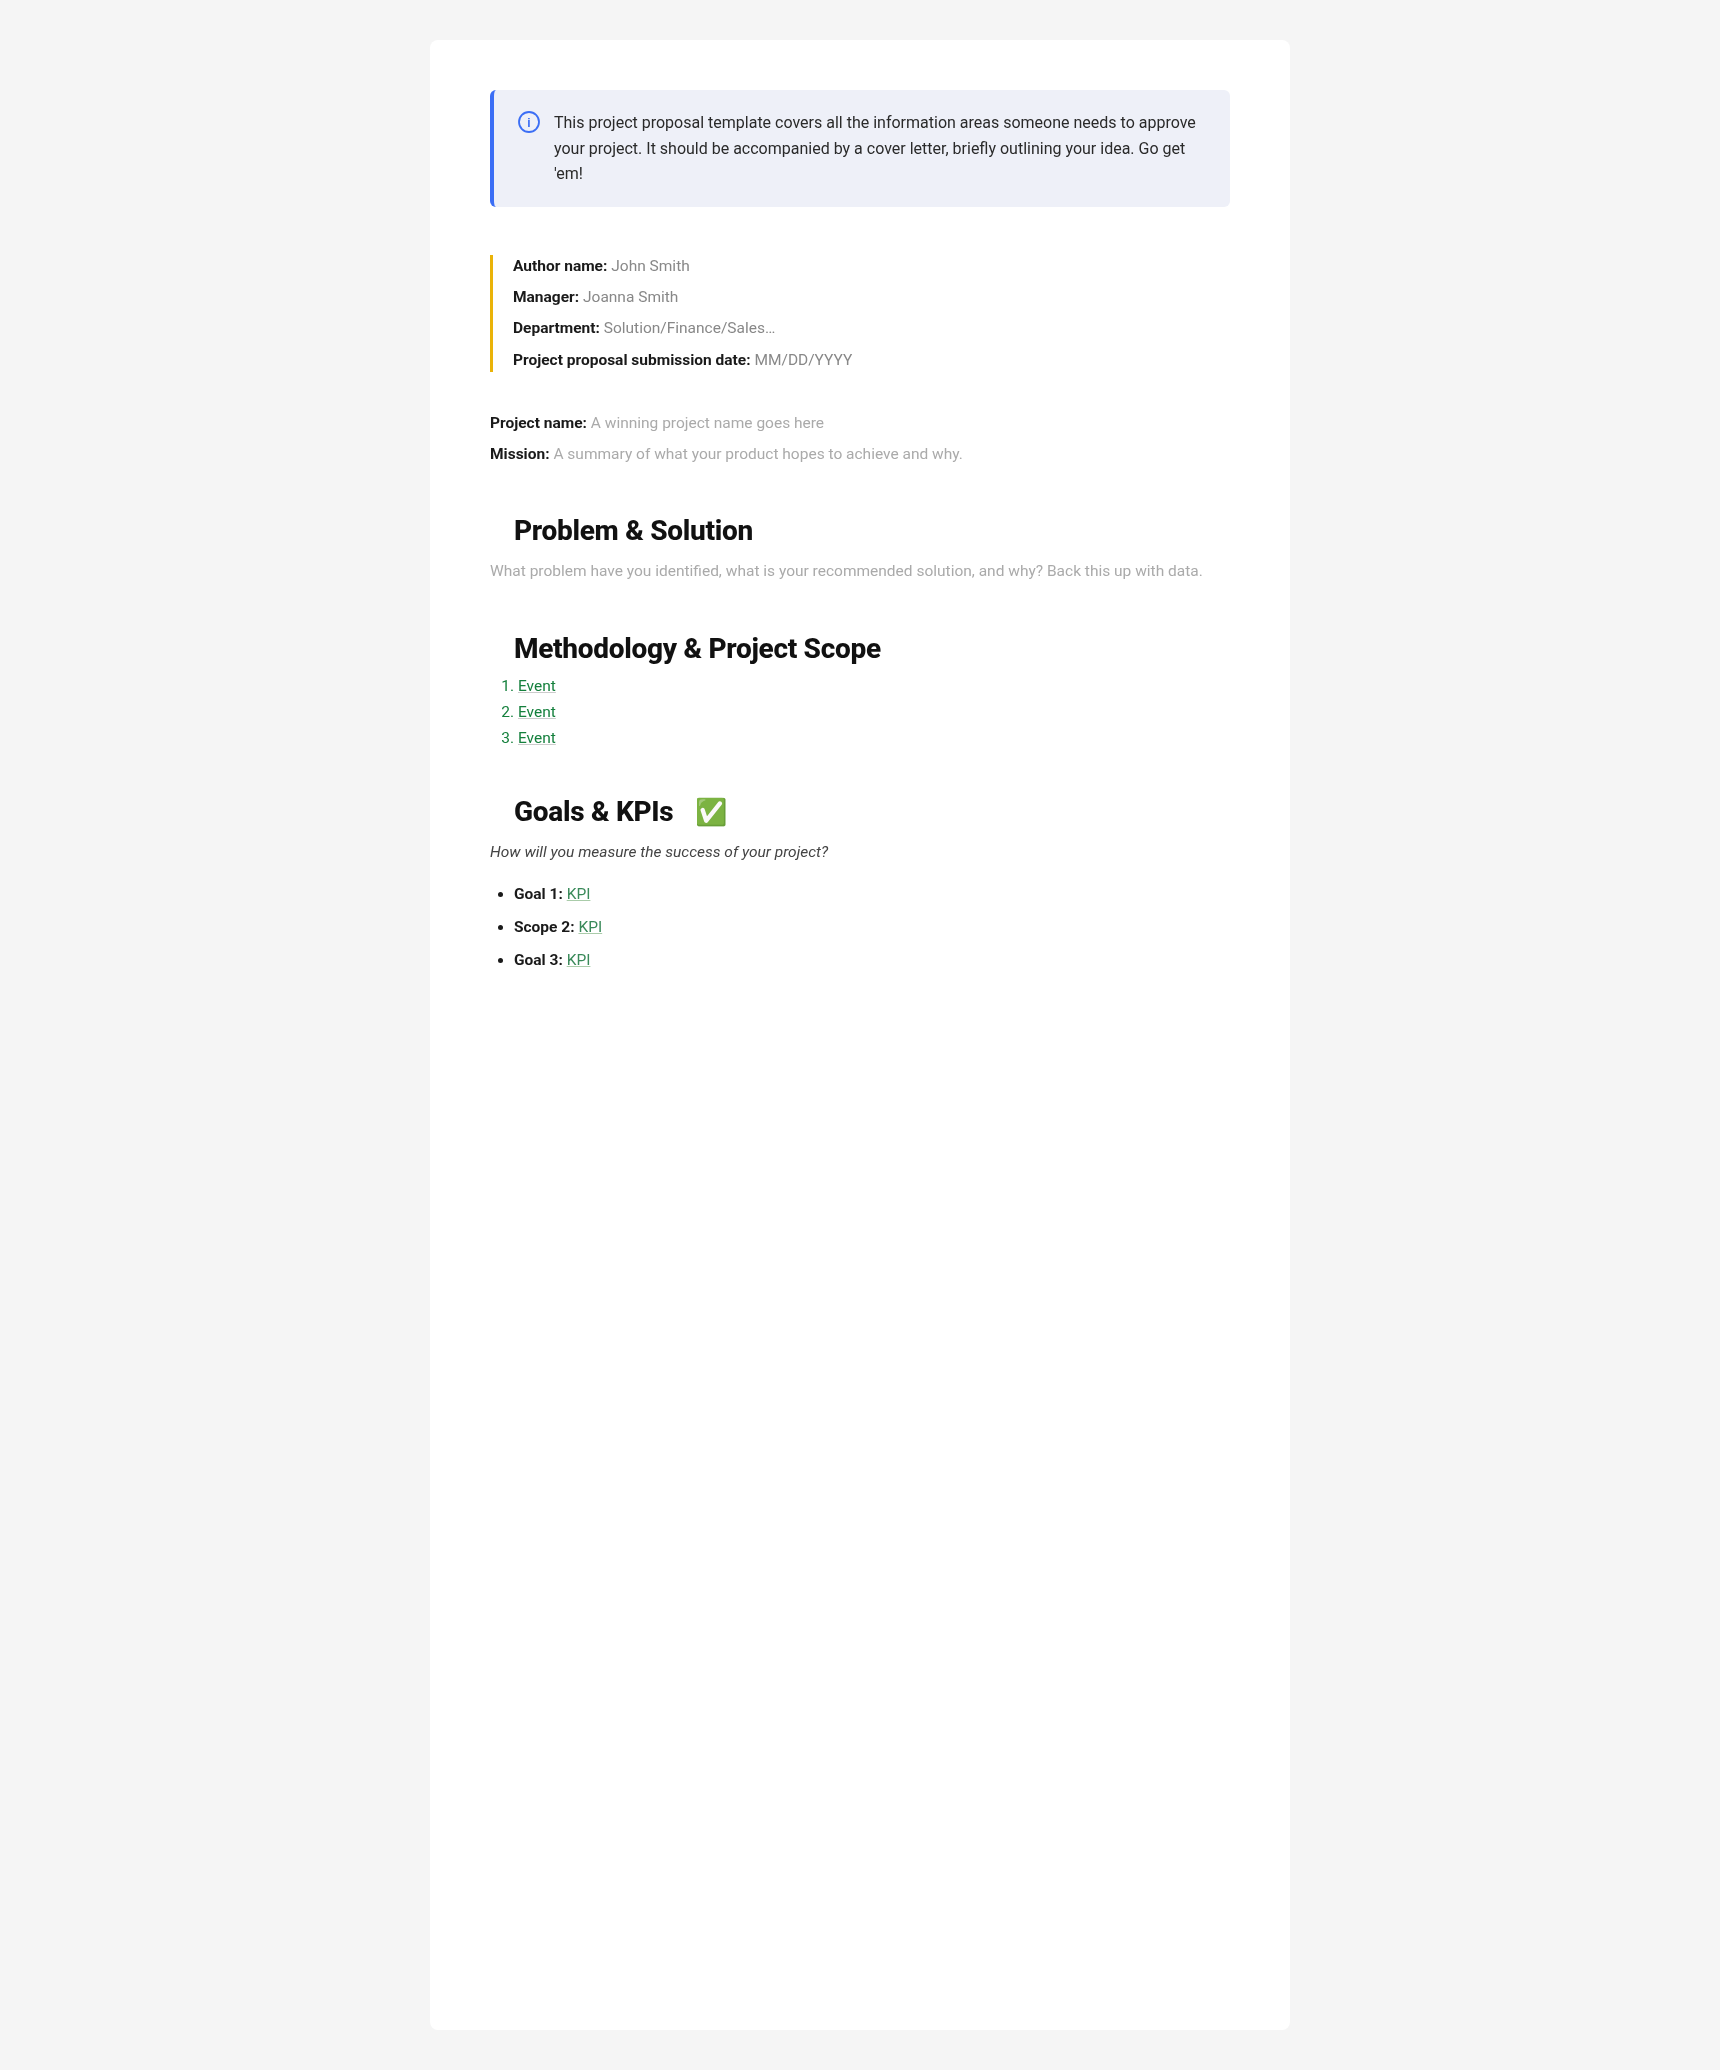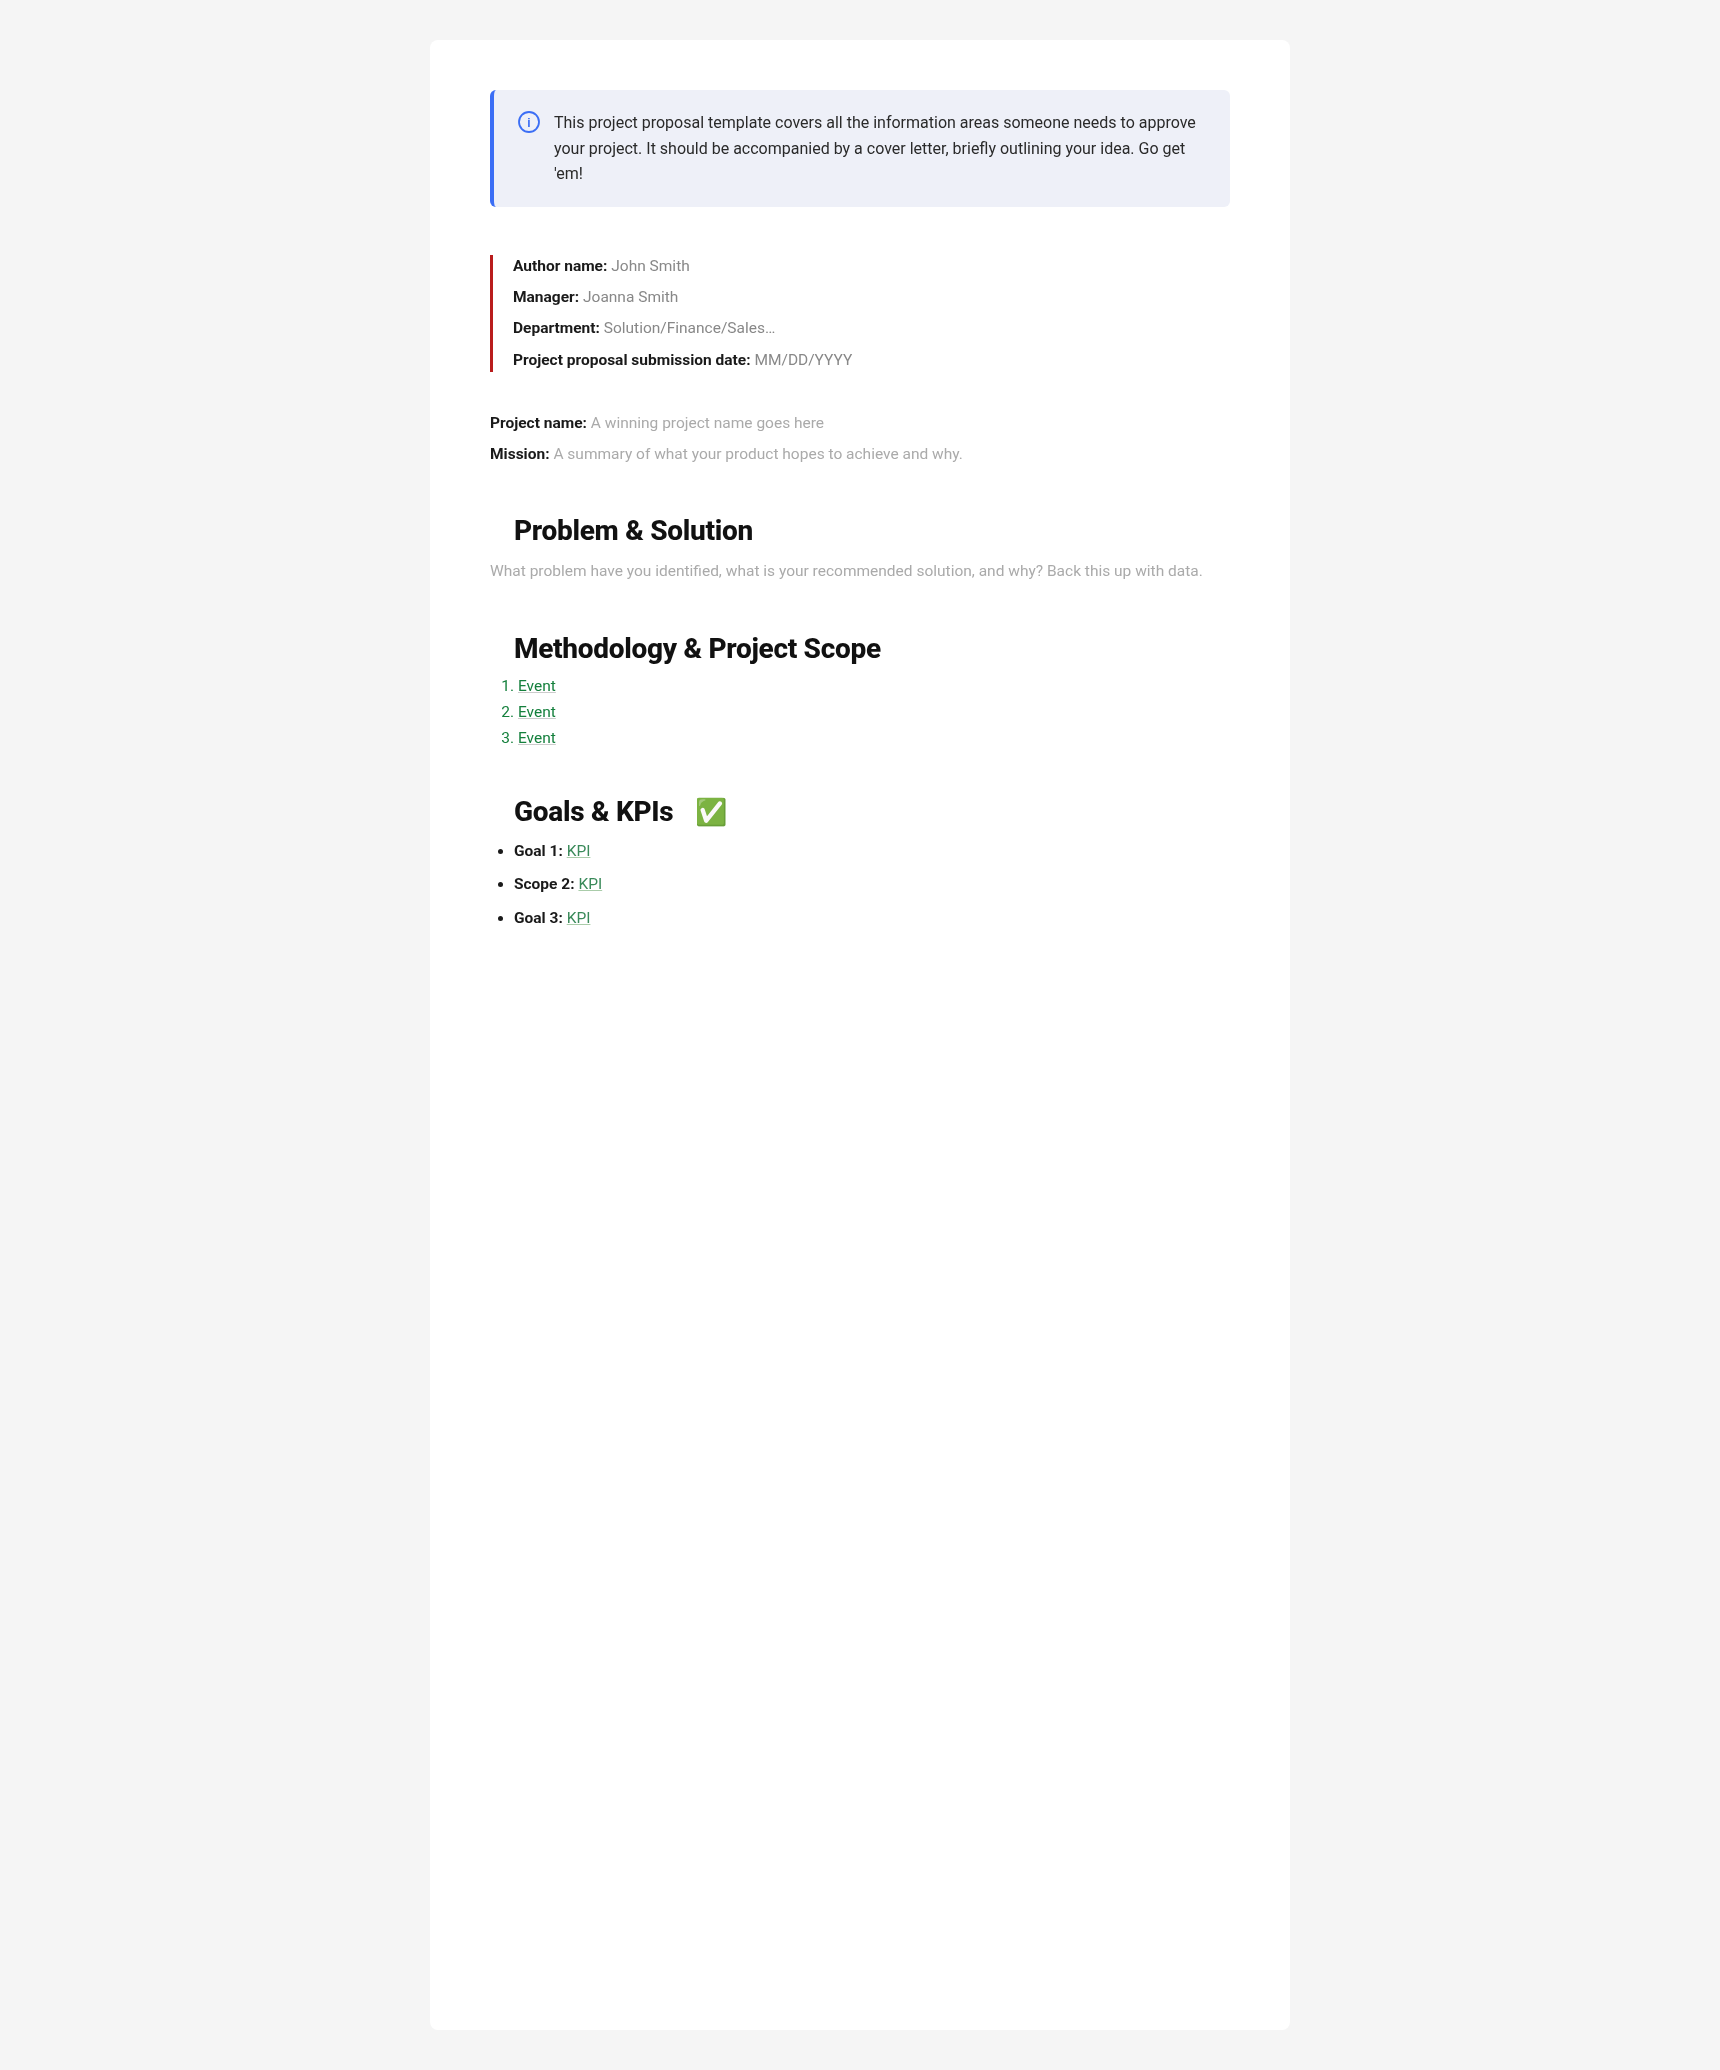--- a/index.html
+++ b/index.html
@@ -55,21 +55,21 @@
     }
 
     .callout-text {
       font-size: 16px;
       color: #2a2a2a;
       line-height: 1.6;
     }
 
     
     .metadata-block {
-      border-left: 3px solid #b91c1c;
+      border-left: 3px solid #eab308;
       padding-left: 20px;
       margin-bottom: 40px;
     }
 
     .metadata-row {
       font-size: 15.5px;
       margin-bottom: 8px;
       color: #1a1a1a;
       line-height: 1.5;
     }
@@ -244,20 +244,21 @@
       <li>Event</li>
       <li>Event</li>
     </ol>
   </div>
 
   <div class="section">
     <div class="section-title-row">
       <h2 class="section-title" style="margin-bottom:0;">Goals &amp; KPIs</h2>
       <span class="checkbox-emoji">✅</span>
     </div>
+    <p class="section-description-italic">How will you measure the success of your project?</p>
     <ul class="goals-list">
       <li>
         <span class="goal-label">Goal 1:</span>
         <span class="goal-value">KPI</span>
       </li>
       <li>
         <span class="goal-label">Scope 2:</span>
         <span class="goal-value">KPI</span>
       </li>
       <li>

